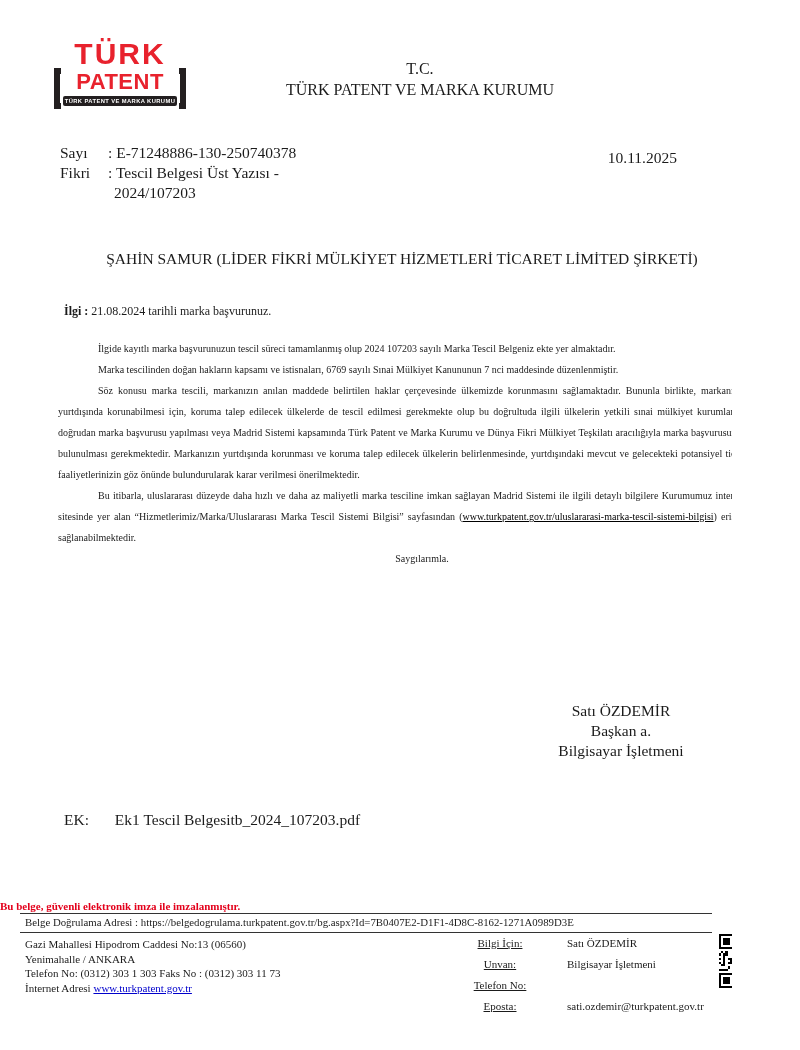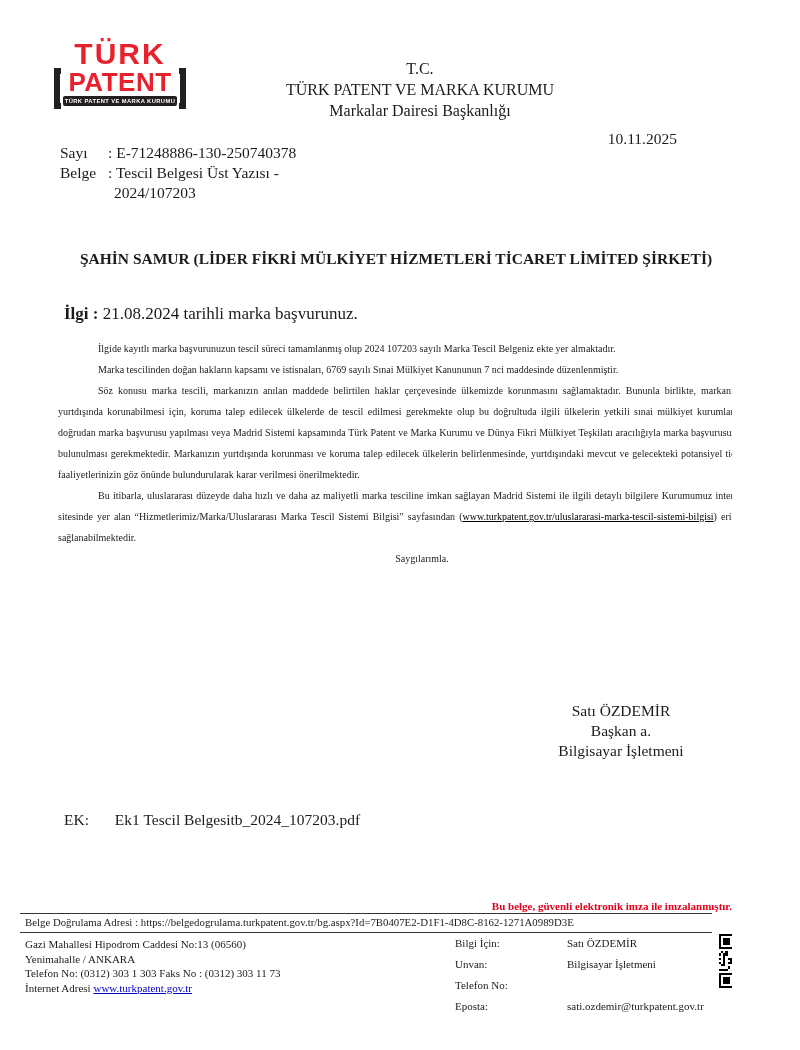--- a/index.html
+++ b/index.html
@@ -11,71 +11,71 @@
 
   
   .tp-logo { position:absolute; left:54px; top:40px; width:132px; text-align:center;
     font-family:"Liberation Sans","DejaVu Sans",sans-serif; font-weight:bold; color:#e8222d; }
   .tp-turk { font-size:30px; line-height:27px; letter-spacing:2px; }
   .tp-row { display:flex; justify-content:center; align-items:stretch; margin-top:1px; }
   .tp-bracket { width:10px; }
   .tp-bracket.l { border-left:6px solid #231f20; border-top:6px solid #231f20; border-bottom:6px solid #231f20; }
   .tp-bracket.r { border-right:6px solid #231f20; border-top:6px solid #231f20; border-bottom:6px solid #231f20; }
   .tp-mid { padding:2px 2px 3px 2px; display:flex; flex-direction:column; justify-content:center; }
-  .tp-patent { font-size:26px; line-height:24px; letter-spacing:0.5px; }
+  .tp-patent { font-size:22px; line-height:24px; letter-spacing:0.5px; }
   .tp-bar { background:#231f20; color:#fff; font-size:5.8px; letter-spacing:0.4px;
     padding:2px 2px; border-radius:2px; margin-top:2px; white-space:nowrap; }
 
   
   .head-center { position:absolute; left:260px; top:58px; width:320px; text-align:center;
     font-size:16px; line-height:21px; }
 
   
   .emblem { position:absolute; left:672px; top:42px; width:72px; text-align:center; }
   .emblem-label { color:#cf2030; font-weight:bold; font-size:10.5px; margin-top:1px; letter-spacing:0.3px; }
 
   
   .meta { position:absolute; left:60px; top:143px; font-size:15.5px; line-height:20px;
     display:grid; grid-template-columns:48px auto; }
   .meta .v2 { margin-left:6px; }
-  .doc-date { position:absolute; right:55px; top:130px; font-size:15.5px; }
-
-  
-  .recipient { position:absolute; left:52px; top:250px; width:688px; text-align:center;
-    font-weight:bold; font-size:15.5px; }
-  .reference { position:absolute; left:64px; top:304px; font-size:17px; }
+  .doc-date { position:absolute; right:55px; top:149px; font-size:15.5px; }
+
+  
+  .recipient { position:absolute; left:58px; top:250px; width:688px; text-align:center;
+    font-weight:normal; font-size:15.5px; }
+  .reference { position:absolute; left:64px; top:304px; font-size:12px; }
   .reference b { font-weight:bold; }
 
   
   .body-text { position:absolute; left:58px; top:338px; width:688px;
     font-size:10px; line-height:21px; }
   .body-text p { text-indent:40px; text-align:justify; }
   .body-text p.closing { text-align:center; }
   a.doclink { color:#000000; text-decoration:underline; }
 
   
   .signature { position:absolute; left:530px; top:701px; width:182px; text-align:center;
     font-size:15.5px; line-height:20px; }
 
   
   .attachment { position:absolute; left:64px; top:811px; font-size:15.5px; }
   .attachment .ek-val { margin-left:22px; }
 
   
-  .esign-notice { position:absolute; left:0; top:900px; width:100%; text-align:right;
+  .esign-notice { position:absolute; left:0; top:900px; width:100%; text-align:left;
     color:#e3001b; font-weight:bold; font-size:11px; }
   .rule { position:absolute; left:20px; right:20px; border-top:1.5px solid #333; }
   .rule.r1 { top:913px; } .rule.r2 { top:932px; }
   .verify-line { position:absolute; left:25px; top:916px; font-size:10.8px; }
 
   .foot-left { position:absolute; left:25px; top:937px; font-size:11px; line-height:14.5px; }
   .foot-left a { color:#0000cc; text-decoration:underline; }
   .foot-right { position:absolute; left:455px; top:937px; font-size:11px;
     display:grid; grid-template-columns:90px auto; column-gap:22px; row-gap:9px; }
-  .foot-right .lbl { text-align:left; }
+  .foot-right .lbl { text-align:center;text-decoration:underline; }
   .qr { position:absolute; left:719px; top:934px; width:54px; height:54px; }
 </style>
 </head>
 <body>
 
 <div class="page">
 
   <div class="tp-logo">
     <div class="tp-turk">TÜRK</div>
     <div class="tp-row">
@@ -84,28 +84,27 @@
         <div class="tp-patent">PATENT</div>
         <div class="tp-bar">TÜRK PATENT VE MARKA KURUMU</div>
       </div>
       <div class="tp-bracket r"></div>
     </div>
   </div>
 
   <div class="head-center">
     <div>T.C.</div>
     <div>TÜRK PATENT VE MARKA KURUMU</div>
-    <div>Markalar Dairesi Başkanlığı</div>
   </div>
 
 
   <div class="meta">
     <span>Sayı</span>
     <span>: E-71248886-130-250740378</span>
-    <span>Belge</span>
+    <span>Fikri</span>
     <span>: Tescil Belgesi Üst Yazısı -</span>
     <span></span>
     <span class="v2">2024/107203</span>
   </div>
   <div class="doc-date">10.11.2025</div>
 
   <div class="recipient">ŞAHİN SAMUR (LİDER FİKRİ MÜLKİYET HİZMETLERİ TİCARET LİMİTED ŞİRKETİ)</div>
 
   <div class="reference">
     <b>İlgi :</b><span> 21.08.2024 tarihli marka başvurunuz.</span>

